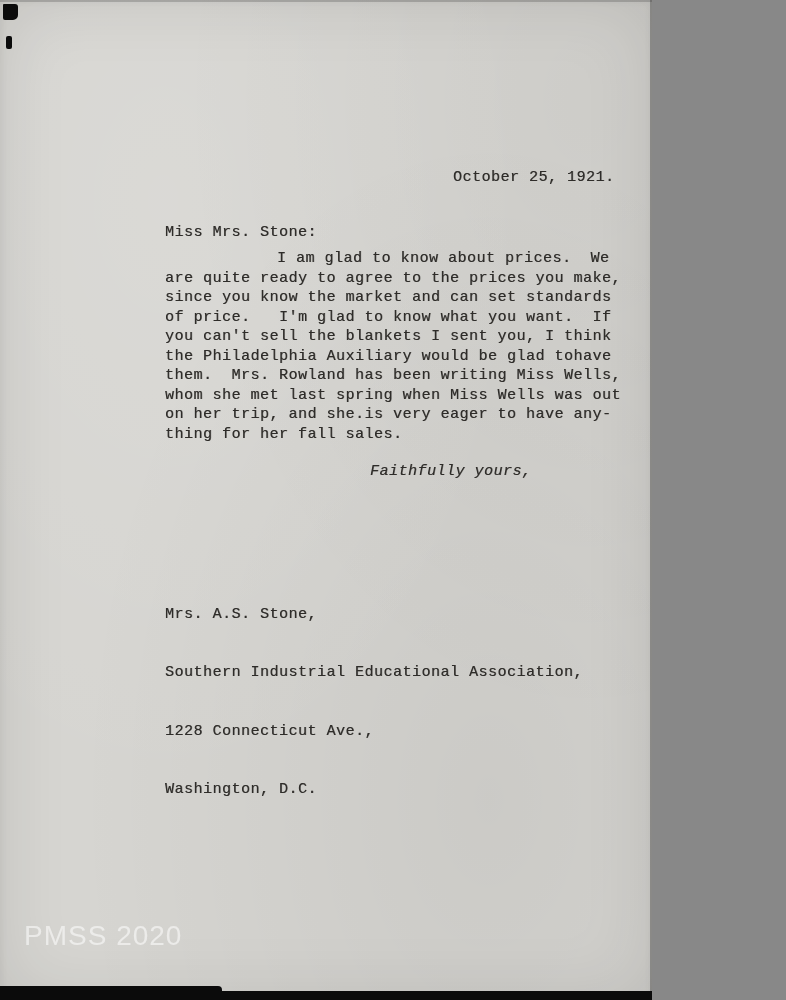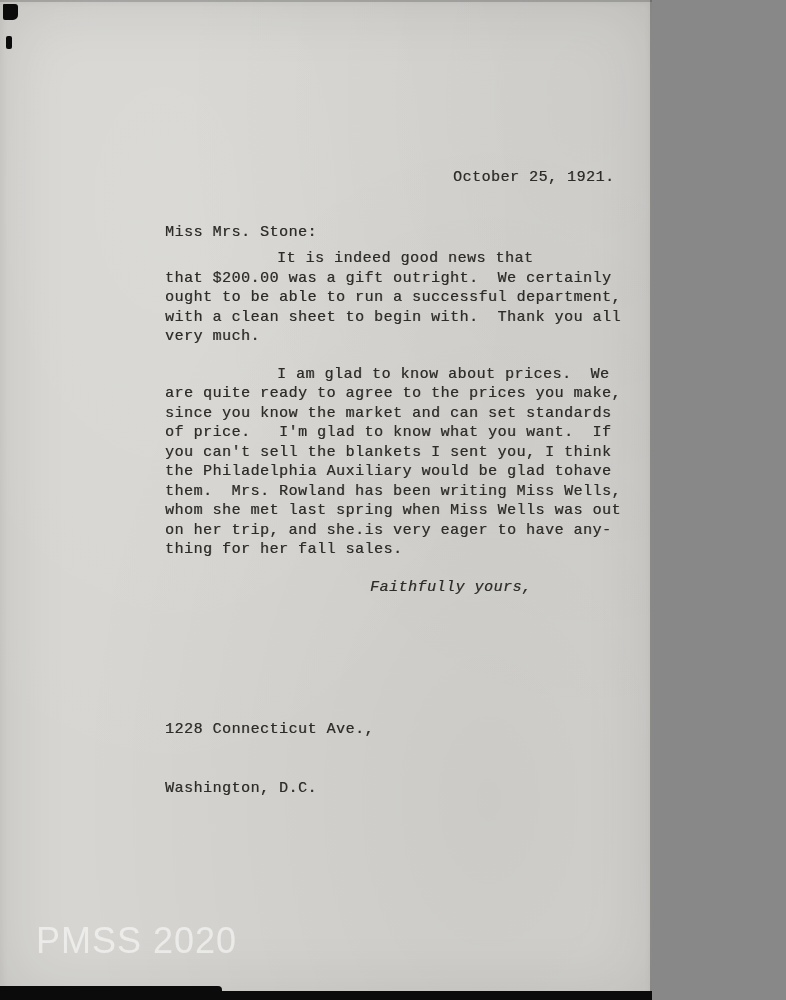--- a/index.html
+++ b/index.html
@@ -81,24 +81,24 @@
     font-style: italic;
   }
   .signature-block {
     margin-top: 84px;
     white-space: pre-wrap;
   }
   .signature-block div { min-height: 19.5px; }
 
   .watermark {
     position: absolute;
-    left: 36px;
+    left: 24px;
     top: 920px;
     font-family: "Liberation Sans", sans-serif;
-    font-size: 36px;
+    font-size: 28px;
     letter-spacing: 1px;
     color: rgba(255,255,255,0.55);
     text-shadow: none;
   }
 </style>
 </head>
 <body>
 
 <div class="paper">
 
@@ -106,39 +106,36 @@
   <div class="artifact edge-left-mark"></div>
   <div class="artifact edge-top-line"></div>
   <div class="artifact edge-right-line"></div>
   <div class="artifact bottom-bar"></div>
   <div class="artifact bottom-bar-thick"></div>
 
   <div class="content">
     <div class="date">October 25, 1921.</div>
     <div class="salutation">Miss Mrs. Stone:</div>
 
-    <p class="para">It is indeed good news that
-that $200.00 was a gift outright.  We certainly
-ought to be able to run a successful department,
-with a clean sheet to begin with.  Thank you all
-very much.</p>
     <p class="para">I am glad to know about prices.  We
 are quite ready to agree to the prices you make,
 since you know the market and can set standards
 of price.   I'm glad to know what you want.  If
 you can't sell the blankets I sent you, I think
 the Philadelphia Auxiliary would be glad tohave
 them.  Mrs. Rowland has been writing Miss Wells,
 whom she met last spring when Miss Wells was out
 on her trip, and she.is very eager to have any-
 thing for her fall sales.</p>
 
     <div class="closing">Faithfully yours,</div>
 
     <div class="signature-block">
+      <div>Mrs. A.S. Stone,</div>
+      <div>Southern Industrial Educational Association,</div>
       <div>1228 Connecticut Ave.,</div>
       <div>Washington, D.C.</div>
       
     </div>
   </div>
 
   <div class="watermark">PMSS 2020</div>
 
 </div>
 

